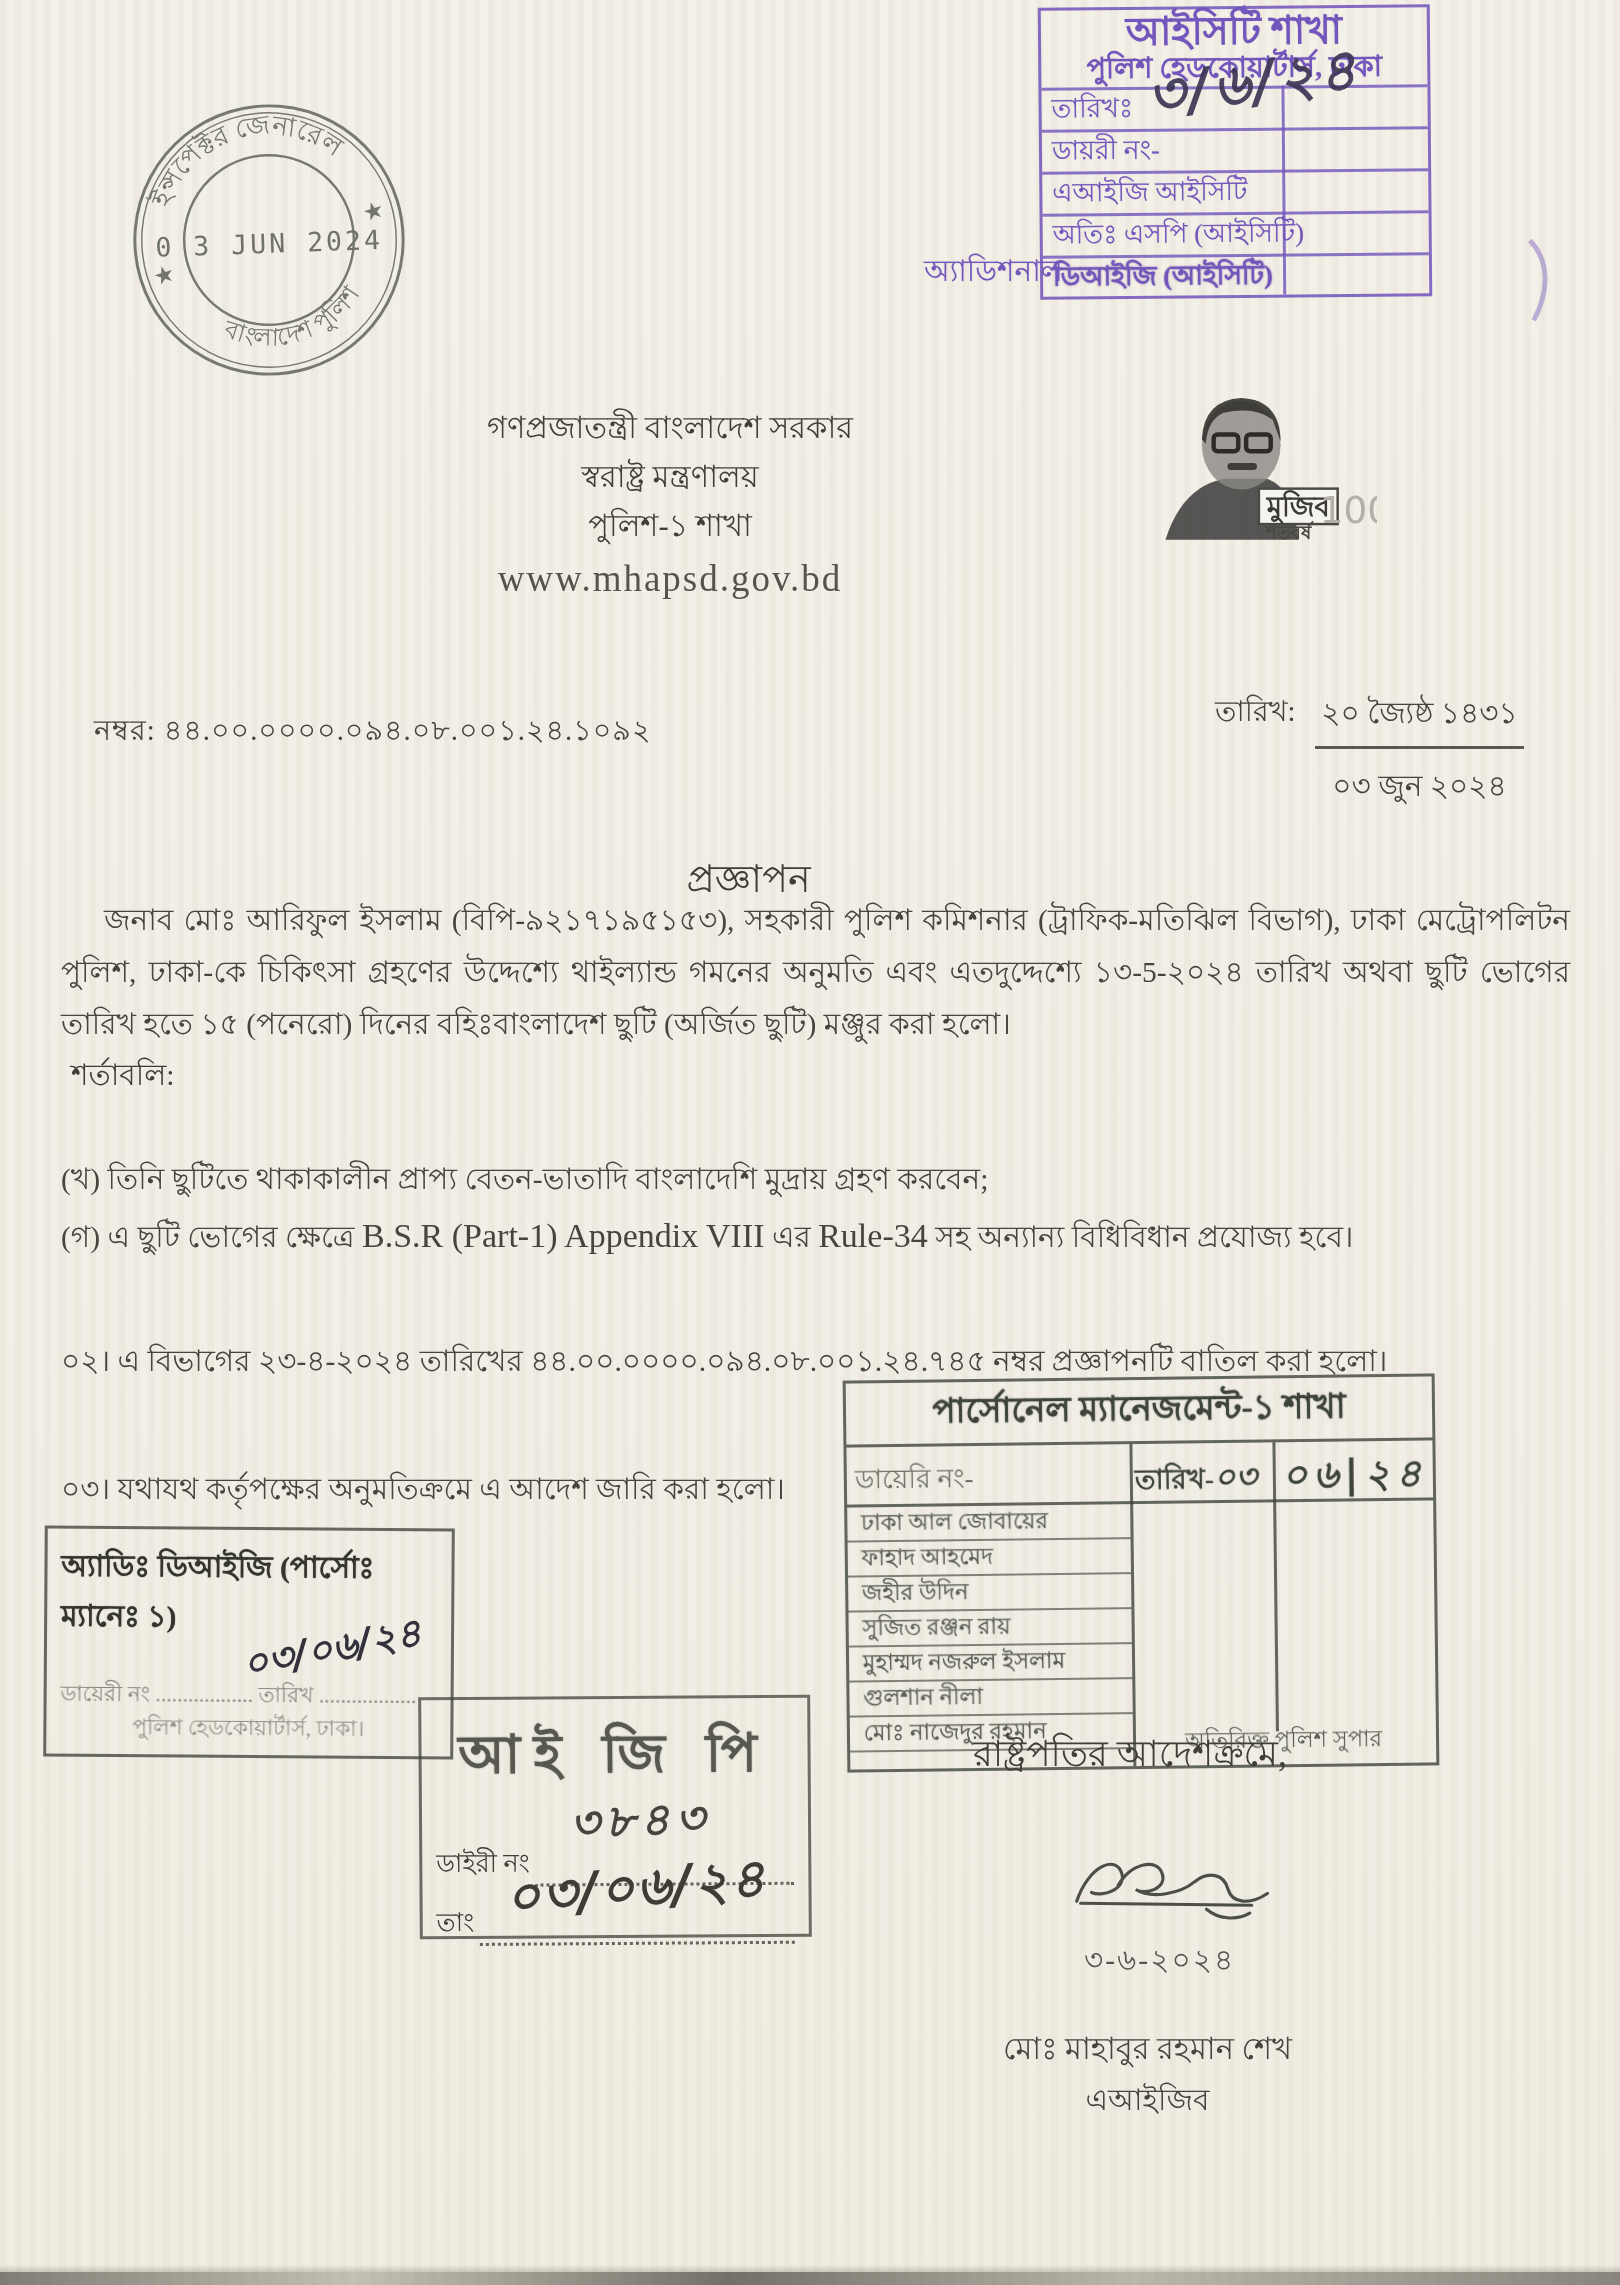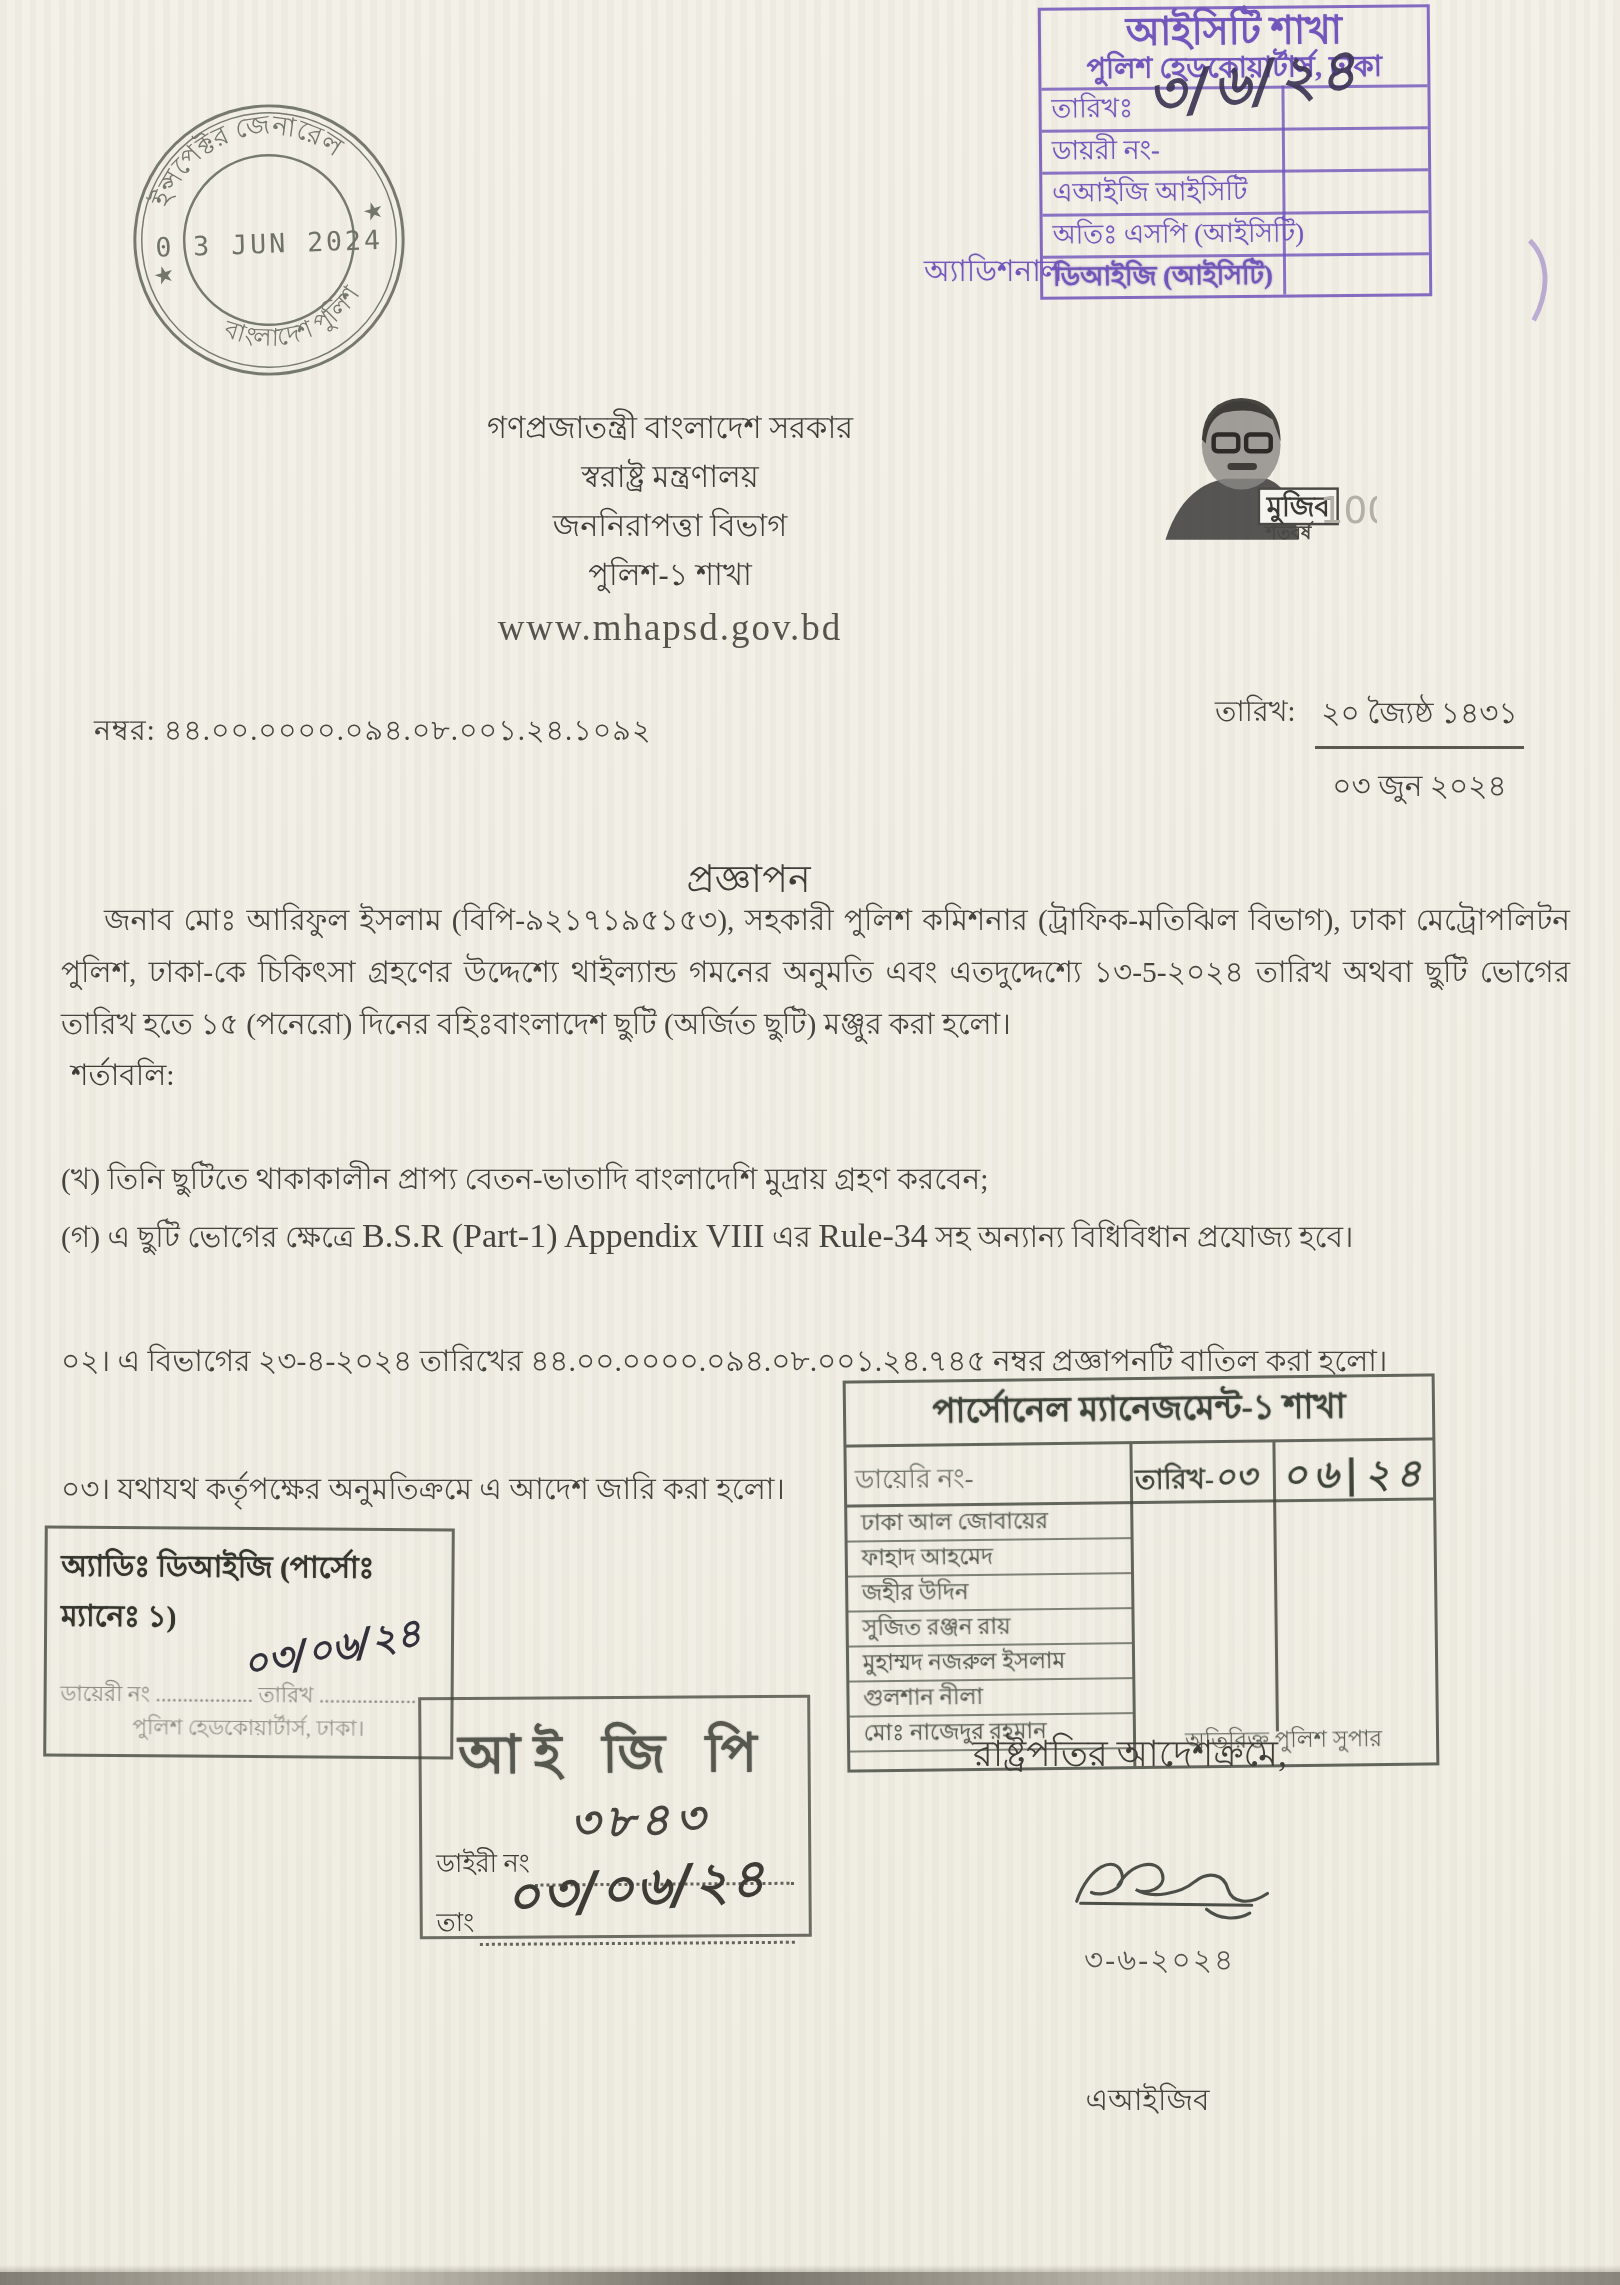--- a/index.html
+++ b/index.html
@@ -181,21 +181,20 @@
     <div class="ict-hw hw">৩/৬/২৪</div>
   </div>
   <div class="abs ict-additional">অ্যাডিশনাল</div>
   <svg class="abs ict-artifact" width="39" height="89" viewBox="0 0 40 90">
     <path d="M8 4 C 26 22, 30 52, 12 86" stroke="rgba(112,84,186,.6)" stroke-width="5" fill="none"></path>
   </svg>
 
   <div class="abs gov-header">
     <div class="l">গণপ্রজাতন্ত্রী বাংলাদেশ সরকার</div>
     <div class="l">স্বরাষ্ট্র মন্ত্রণালয়</div>
-    <div class="l">জননিরাপত্তা বিভাগ</div>
     <div class="l">পুলিশ-১ শাখা</div>
     <div class="gov-site">www.mhapsd.gov.bd</div>
   </div>
 
   <div class="abs mujib-logo">
     <svg width="246" height="153" viewBox="0 0 250 155">
       <path d="M35 152 Q52 98 95 90 L138 90 Q165 98 170 152 Z" fill="#3b3a38" opacity=".85"></path>
       <ellipse cx="112" cy="56" rx="40" ry="45" fill="#8b8884" opacity=".8"></ellipse>
       <path d="M72 50 Q74 10 112 8 Q152 10 152 52 L144 30 Q126 16 94 23 Q78 30 76 54 Z" fill="#34332f" opacity=".9"></path>
       <rect x="84" y="45" width="25" height="17" rx="4" fill="none" stroke="#2c2b28" stroke-width="4.5"></rect>
@@ -277,18 +276,19 @@
       <span class="dots"></span>
     </div>
   </div>
 
   <svg class="abs sig-svg" width="236" height="94" viewBox="0 0 240 95">
     <path d="M18 58 C 30 22, 58 10, 64 30 C 68 46, 44 54, 33 49 M 60 42 C 74 18, 100 14, 105 30
              C 110 45, 88 52, 78 46 C 94 56, 124 50, 138 38 C 152 27, 168 30, 172 46
              C 176 60, 194 62, 212 50 M 22 60 L 196 62 M 150 66 C 162 76, 180 78, 194 70" stroke="#4c4e48" stroke-width="3.2" fill="none" stroke-linecap="round"></path>
   </svg>
   <div class="abs sig-date">৩-৬-২০২৪</div>
+  <div class="abs sig-name">মোঃ মাহাবুর রহমান শেখ</div>
   <div class="abs sig-desig">এআইজিব</div>
 
   <div class="abs scan-edge-soft"></div>
   <div class="abs scan-edge"></div>
 </div>
 
 
 </body></html>

